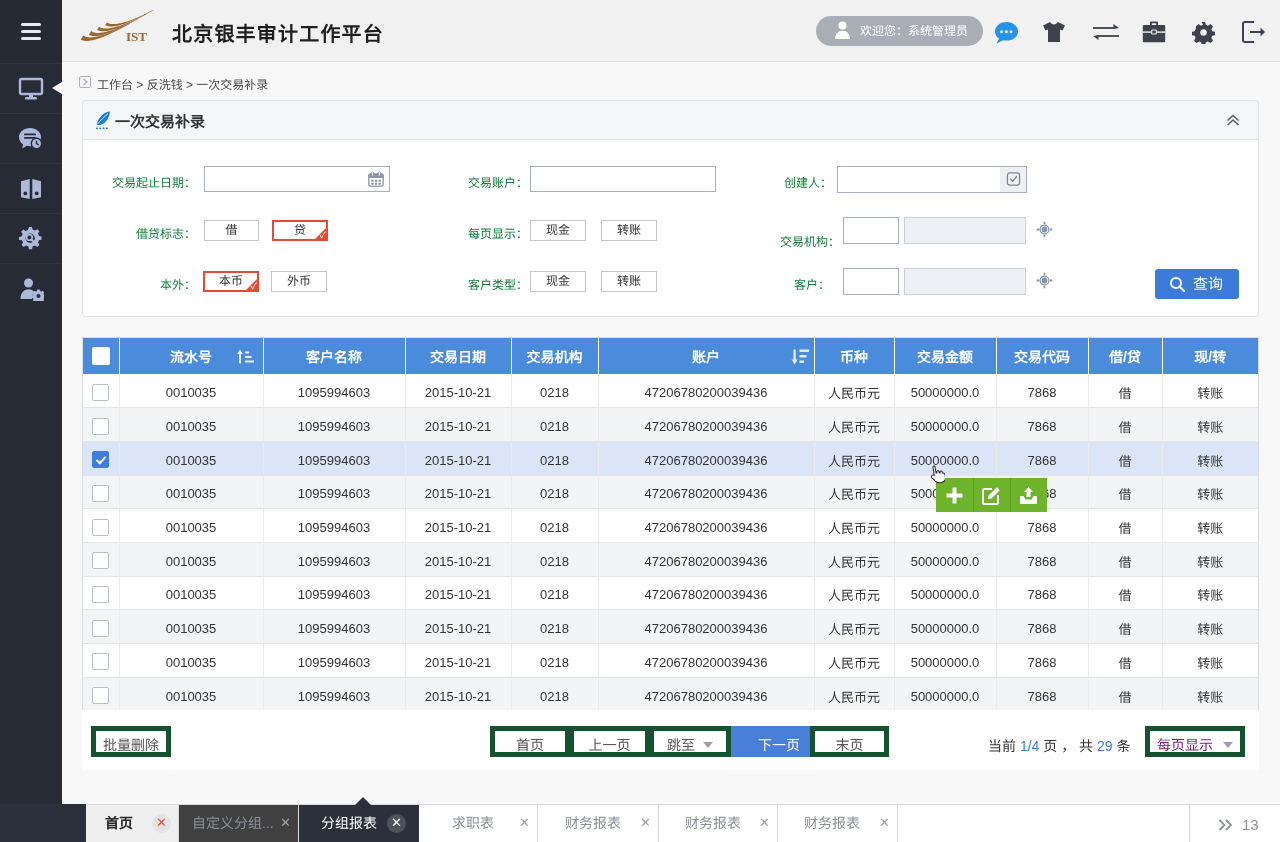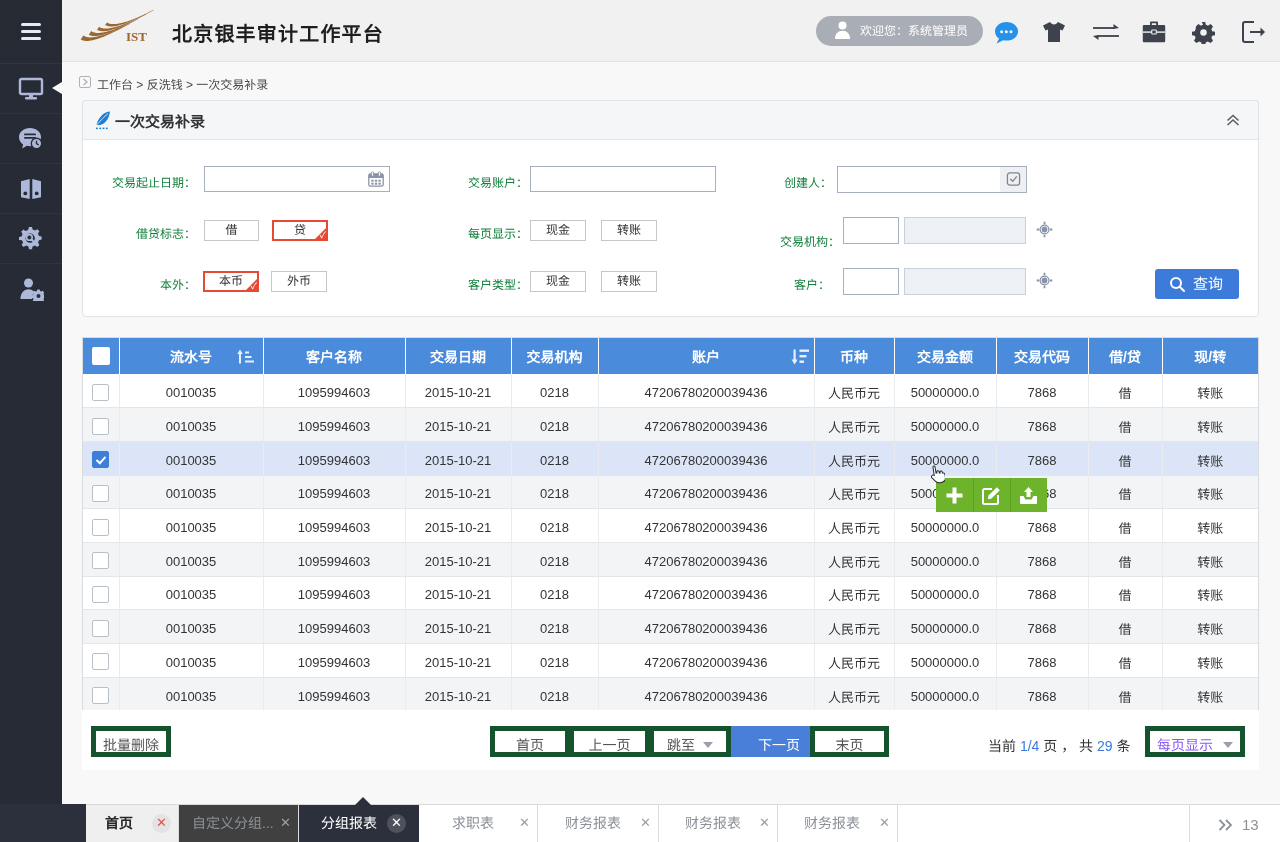--- a/index.html
+++ b/index.html
@@ -481,21 +481,21 @@
 
 <div class="abs" id="pgextra">
   <div class="abs" id="pgbar"></div>
   <div class="pbtn" style="left:91px; width:80px;">批量删除</div>
   <div class="pbtn" style="left:490px; width:80px;">首页</div>
   <div class="pbtn" style="left:569px; width:81px;">上一页</div>
   <div class="pbtn" style="left:649px; width:82px;">跳至<span style="display:inline-block;margin-left:8px;width:0;height:0;border-left:5px solid transparent;border-right:5px solid transparent;border-top:6px solid #9aa0a8;vertical-align:2px;"></span></div>
   <div class="pbtn act" style="left:731px; width:96px;">下一页</div>
   <div class="pbtn" style="left:810px; width:79px;">末页</div>
   <div id="pginfo" style="left:988px;">当前 <b>1/4</b> 页 ， 共 <b>29</b> 条</div>
-  <div class="pbtn" style="left:1145px; width:100px; color:#8b5cf6;">每页显示<span style="display:inline-block;margin-left:10px;width:0;height:0;border-left:5px solid transparent;border-right:5px solid transparent;border-top:6px solid #9aa0a8;vertical-align:2px;"></span></div>
+  <div class="pbtn" style="left:1145px; width:100px; color:#701a75;">每页显示<span style="display:inline-block;margin-left:10px;width:0;height:0;border-left:5px solid transparent;border-right:5px solid transparent;border-top:6px solid #9aa0a8;vertical-align:2px;"></span></div>
 </div>
 
 <div class="abs" id="tabbar"></div>
 <div class="abs" id="tabdark"></div>
 <div class="abs" id="tabs">
   <div class="tab" style="left:86px; width:93px; background:#efeff0; color:#262626; font-weight:600;">
     <span style="margin-left:19px;">首页</span>
     <span class="x" style="left:66px; background:#e3e3e6; color:#e8503c;">✕</span>
   </div>
   <div class="tab" style="left:179px; width:120px; background:#404040; color:#8b9099;">

